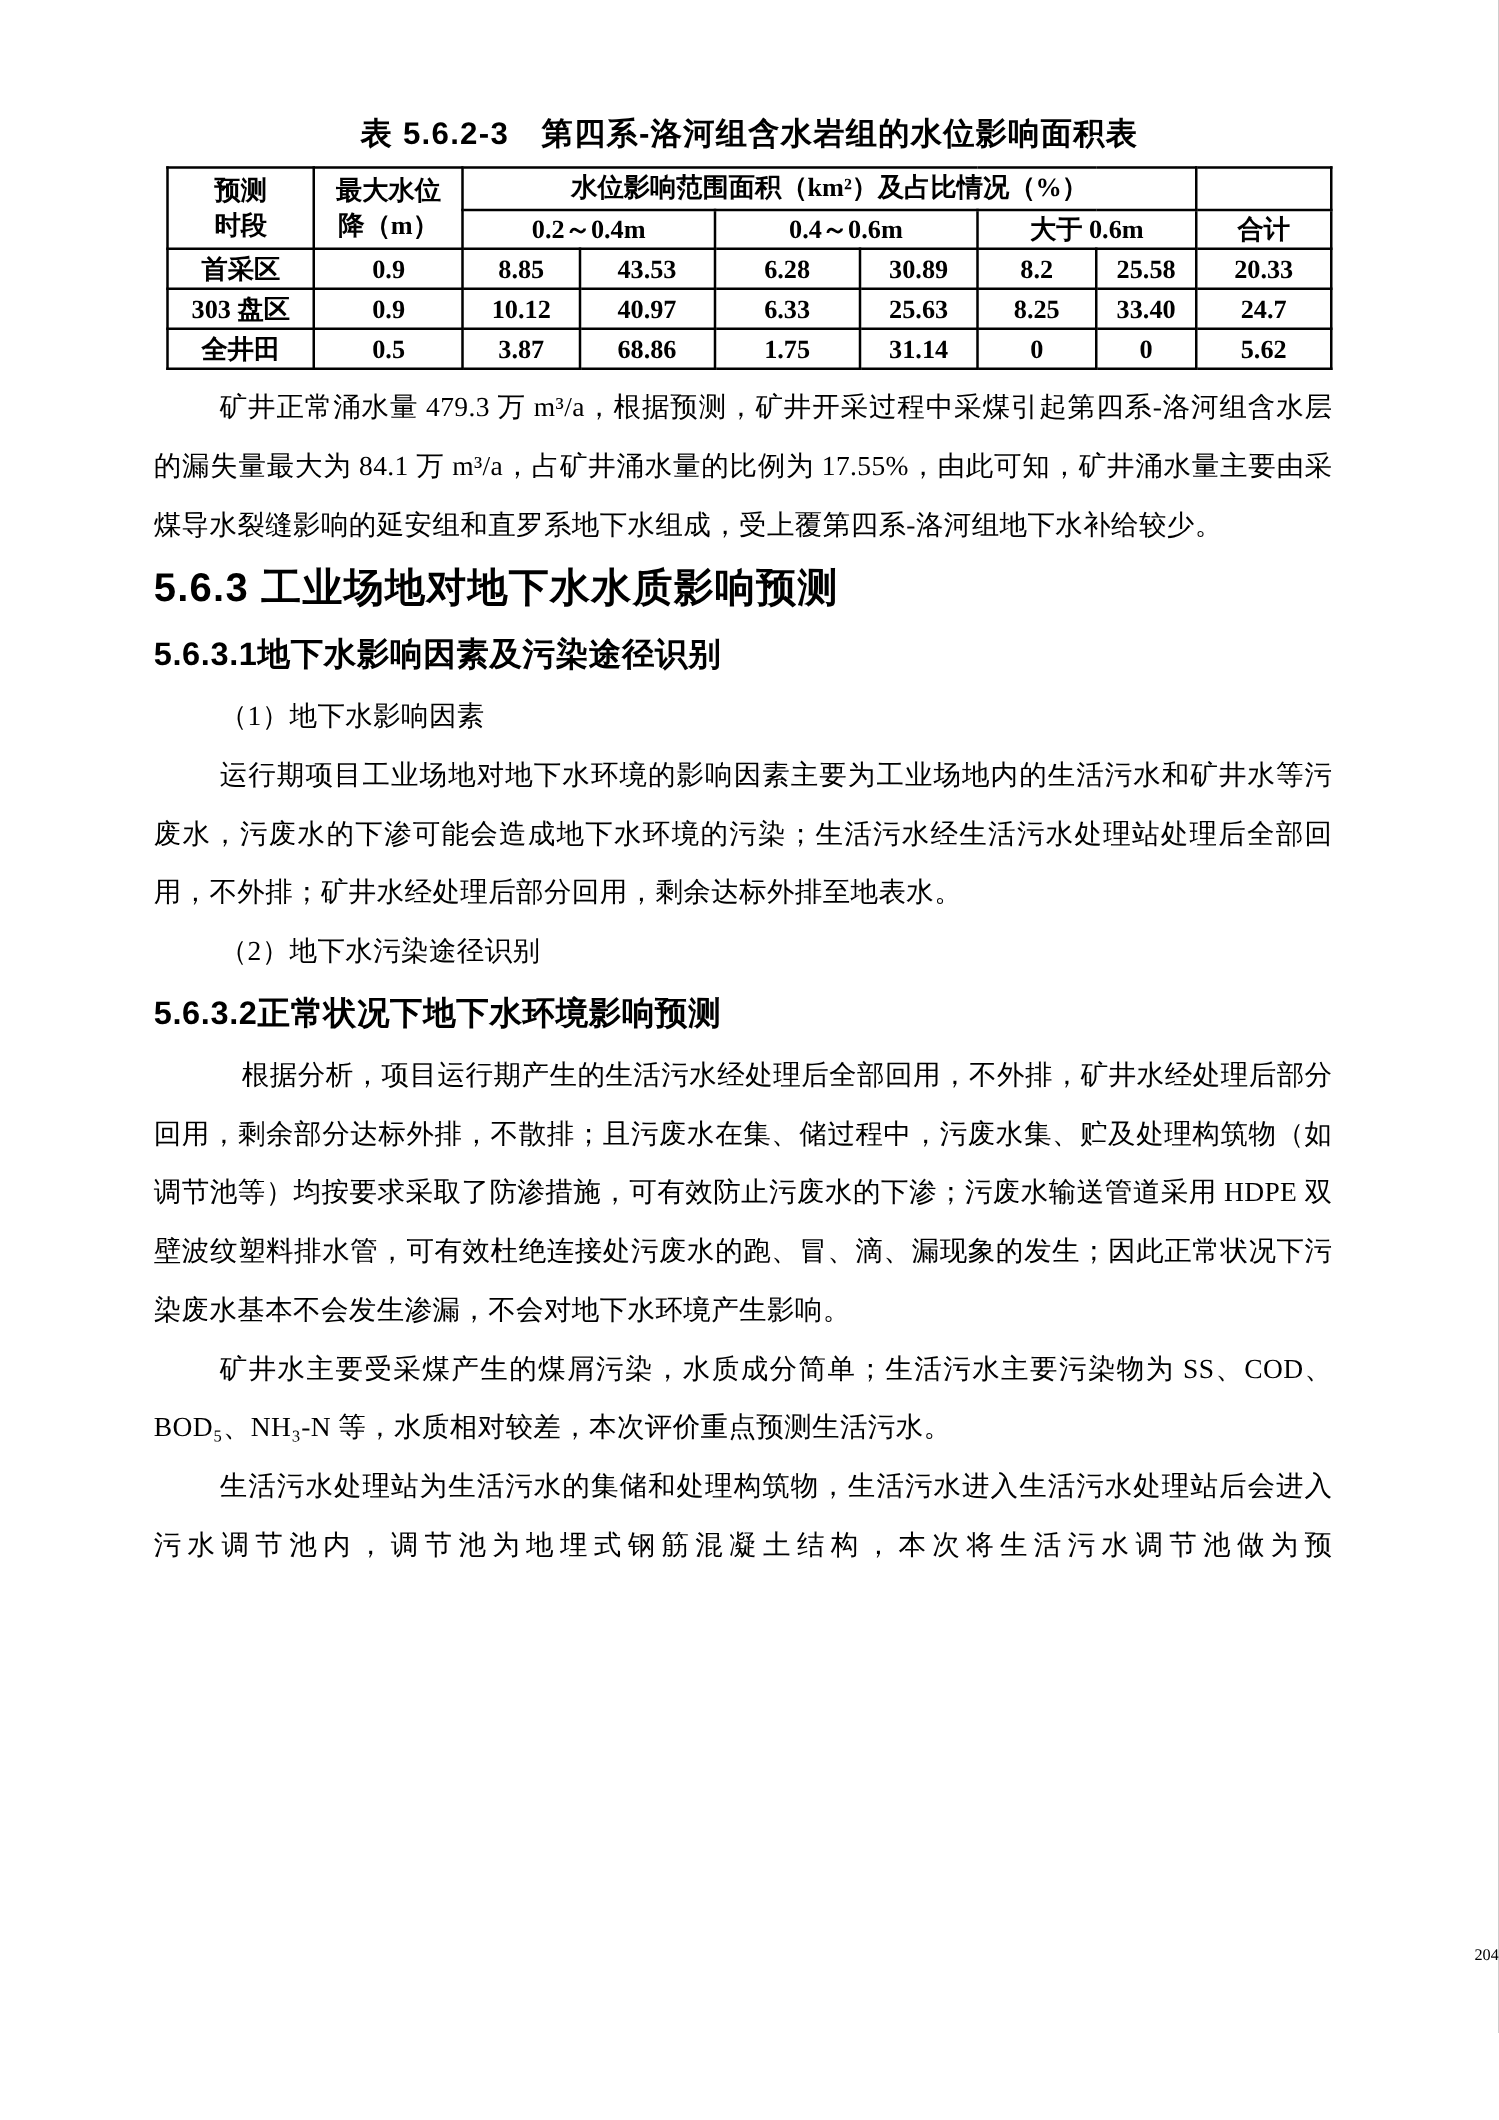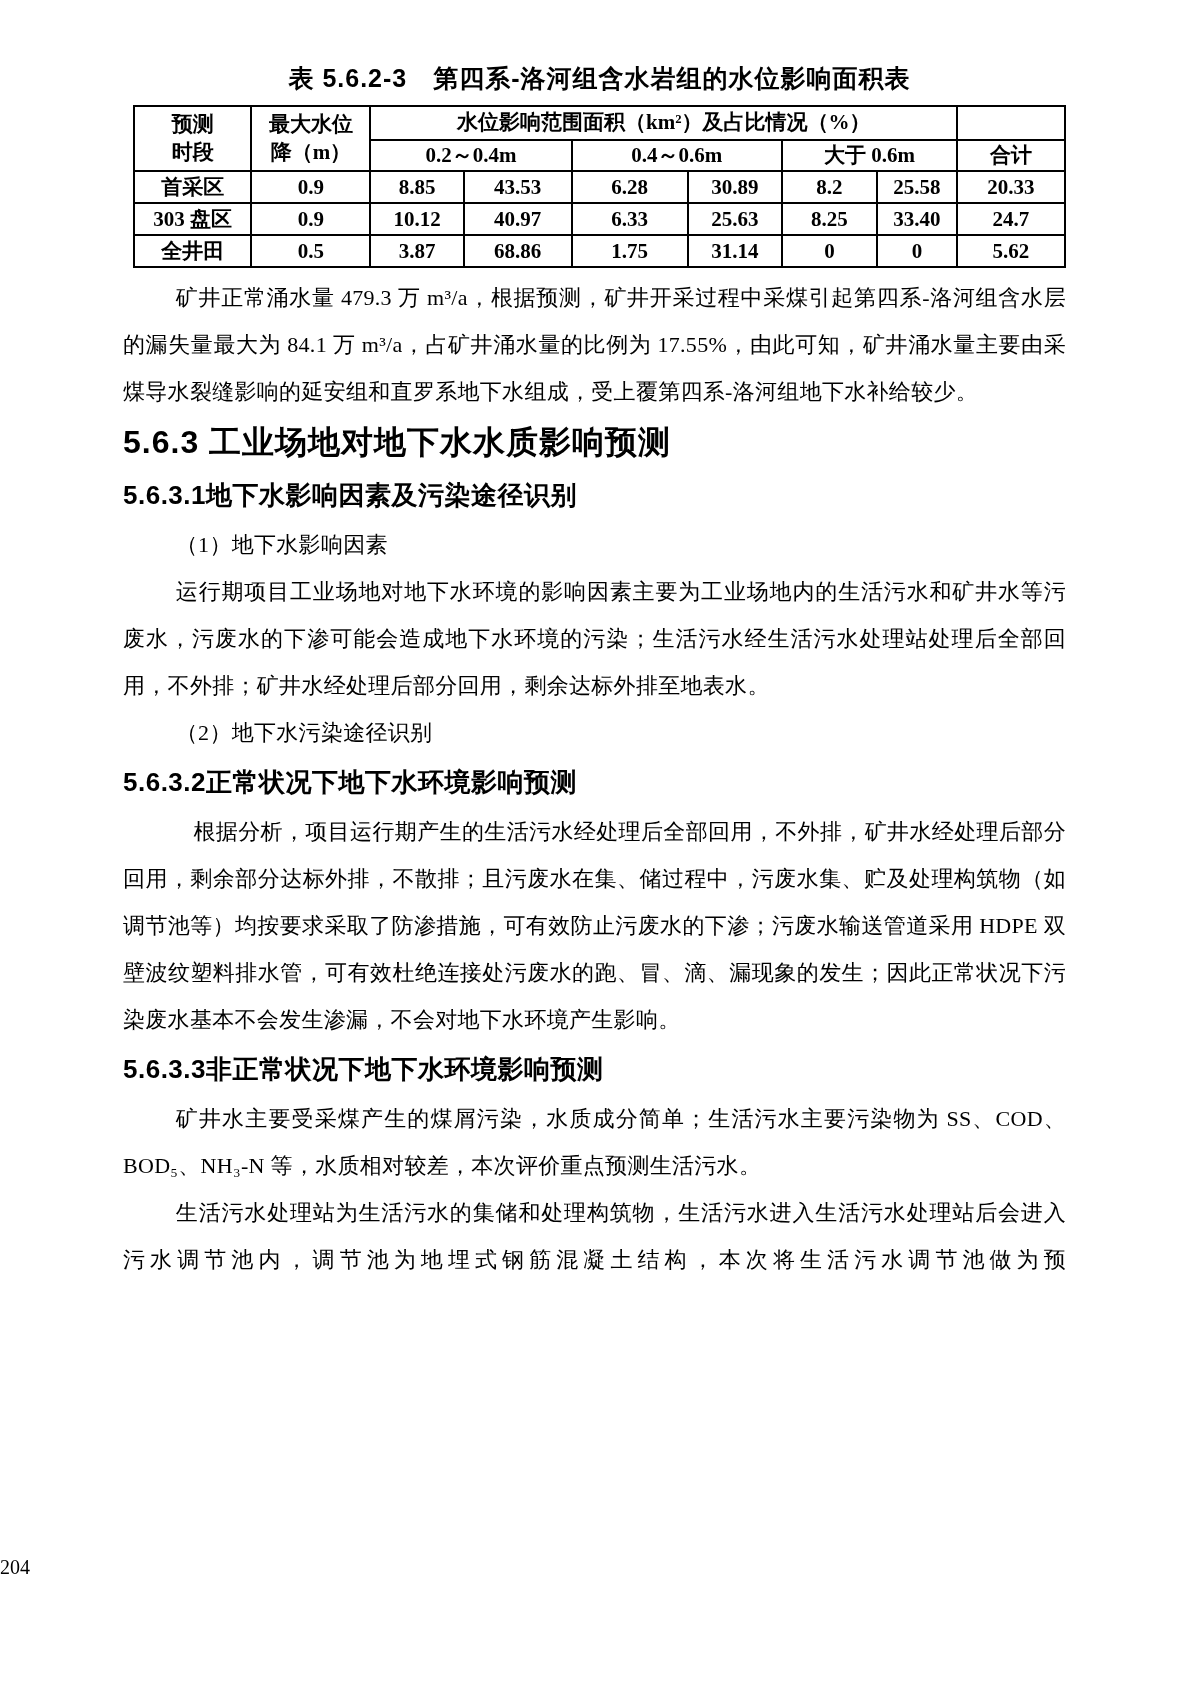--- a/index.html
+++ b/index.html
@@ -7,21 +7,21 @@
     position:relative;
     width:1199px; height:1696px;
     margin:0 auto;
     background:#ffffff;
     font-family:"Liberation Serif","DejaVu Serif",serif;
     color:#000;
     overflow:hidden;
   }
   .content {
     box-sizing:border-box;
-    padding:62px 133px 0 123px;
+    padding:90px 133px 0 123px;
   }
   
   .table-title {
     width:933px; margin:0 0 10px 10px;
     text-align:center;
     font-family:"Liberation Sans","DejaVu Sans",sans-serif;
     font-weight:700;
     font-size:25px;
     letter-spacing:1px;
     white-space:nowrap;
@@ -71,22 +71,22 @@
     margin:0;
     font-family:"Liberation Sans","DejaVu Sans",sans-serif;
     font-weight:700;
     font-size:26px;
     line-height:52px;
     letter-spacing:0.5px;
   }
   .page-number {
     position:absolute;
     left:0; right:0; top:1556px;
-    text-align:left;
-    font-size:20px;
+    text-align:right;
+    font-size:13px;
   }
 </style>
 </head>
 <body>
 
 <div class="page">
   <div class="content">
 
     <div class="table-title">
       <span class="tlabel">表 5.6.2-3</span><span>第四系-洛河组含水岩组的水位影响面积表</span>
@@ -163,21 +163,20 @@
 
     <p class="body">（1）地下水影响因素</p>
     <p class="body">运行期项目工业场地对地下水环境的影响因素主要为工业场地内的生活污水和矿井水等污废水，污废水的下渗可能会造成地下水环境的污染；生活污水经生活污水处理站处理后全部回用，不外排；矿井水经处理后部分回用，剩余达标外排至地表水。</p>
 
     <p class="body">（2）地下水污染途径识别</p>
 
     <h3 class="h-sub">5.6.3.2正常状况下地下水环境影响预测</h3>
 
     <p class="body indent3">根据分析，项目运行期产生的生活污水经处理后全部回用，不外排，矿井水经处理后部分回用，剩余部分达标外排，不散排；且污废水在集、储过程中，污废水集、贮及处理构筑物（如调节池等）均按要求采取了防渗措施，可有效防止污废水的下渗；污废水输送管道采用 HDPE 双壁波纹塑料排水管，可有效杜绝连接处污废水的跑、冒、滴、漏现象的发生；因此正常状况下污染废水基本不会发生渗漏，不会对地下水环境产生影响。</p>
 
-    <h3 class="h-sub">5.6.3.3非正常状况下地下水环境影响预测</h3>
 
     <p class="body">矿井水主要受采煤产生的煤屑污染，水质成分简单；生活污水主要污染物为 SS、COD、BOD₅、NH₃-N 等，水质相对较差，本次评价重点预测生活污水。</p>
     <p class="body cont">生活污水处理站为生活污水的集储和处理构筑物，生活污水进入生活污水处理站后会进入污水调节池内，调节池为地埋式钢筋混凝土结构，本次将生活污水调节池做为预</p>
 
   </div>
 
   <div class="page-number">204</div>
 </div>
 
 </body></html>

